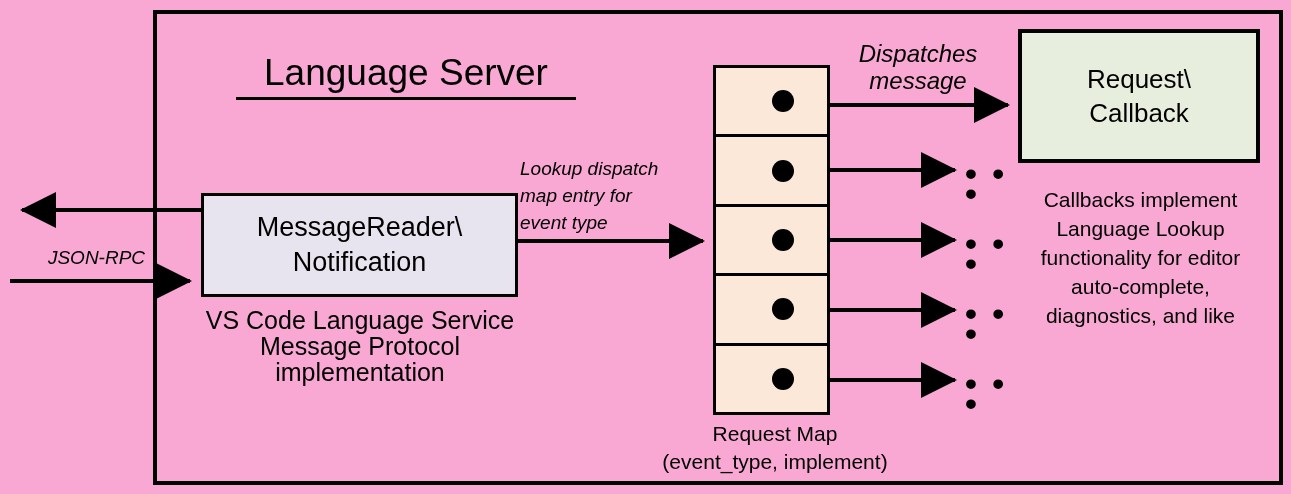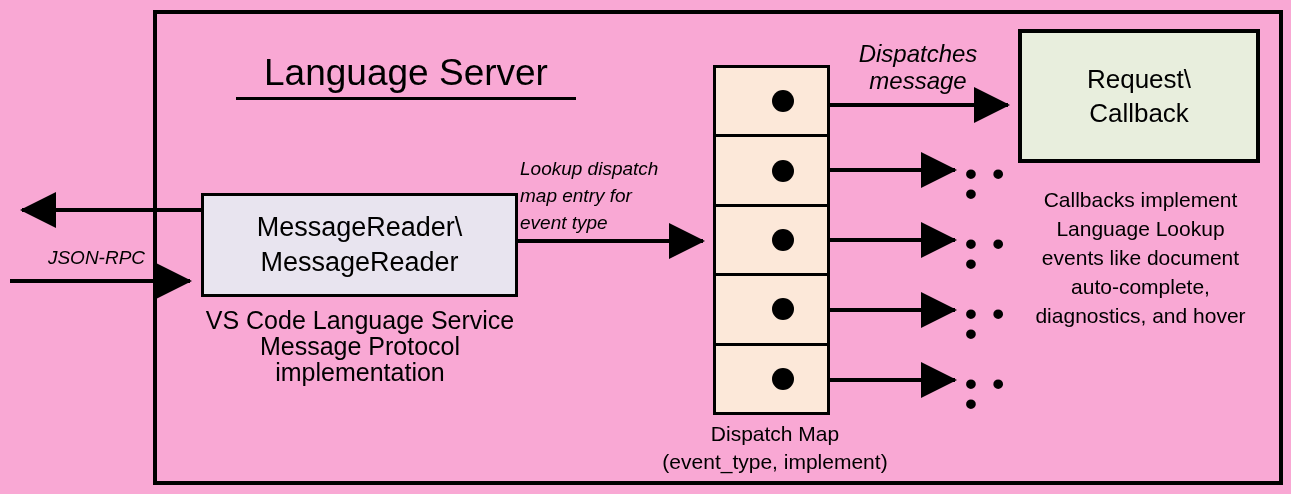--- a/index.html
+++ b/index.html
@@ -214,21 +214,21 @@
     <line x1="775" y1="310" x2="955" y2="310" stroke="#000000" stroke-width="4" marker-end="url(#arrowhead)"></line>
     <line x1="775" y1="380" x2="955" y2="380" stroke="#000000" stroke-width="4" marker-end="url(#arrowhead)"></line>
   </svg>
 
   <div class="abs" id="jsonrpc-label">
     <div>JSON-RPC</div>
   </div>
 
   <div class="abs" id="message-box">
     <div>MessageReader\</div>
-    <div>MessageReader</div>
+    <div>Notification</div>
   </div>
   <div class="abs" id="message-caption">
     <div>VS Code Language Service</div>
     <div>Message Protocol implementation</div>
   </div>
 
   <div class="abs" id="lookup-label">
     <div>Lookup dispatch</div>
     <div>map entry for</div>
     <div>event type</div>
@@ -251,35 +251,35 @@
     </div>
     <div class="map-row">
       <span class="map-dot"></span>
     </div>
     <div class="map-row">
       <span class="map-dot"></span>
     </div>
   </div>
 
   <div class="abs" id="map-caption">
-    <div>Dispatch Map</div>
+    <div>Request Map</div>
     <div>(event_type, implement)</div>
   </div>
 
   <div class="abs ellipsis" style="left:965px; top:163px;">• • •</div>
   <div class="abs ellipsis" style="left:965px; top:233px;">• • •</div>
   <div class="abs ellipsis" style="left:965px; top:303px;">• • •</div>
   <div class="abs ellipsis" style="left:965px; top:373px;">• • •</div>
 
   <div class="abs" id="callback-box">
     <div>Request\</div>
     <div>Callback</div>
   </div>
 
   <div class="abs" id="callback-caption">
     <div>Callbacks implement</div>
     <div>Language Lookup</div>
-    <div>events like document</div>
+    <div>functionality for editor</div>
     <div>auto-complete,</div>
-    <div>diagnostics, and hover</div>
+    <div>diagnostics, and like</div>
   </div>
 
 </div>
 
 </body></html>

